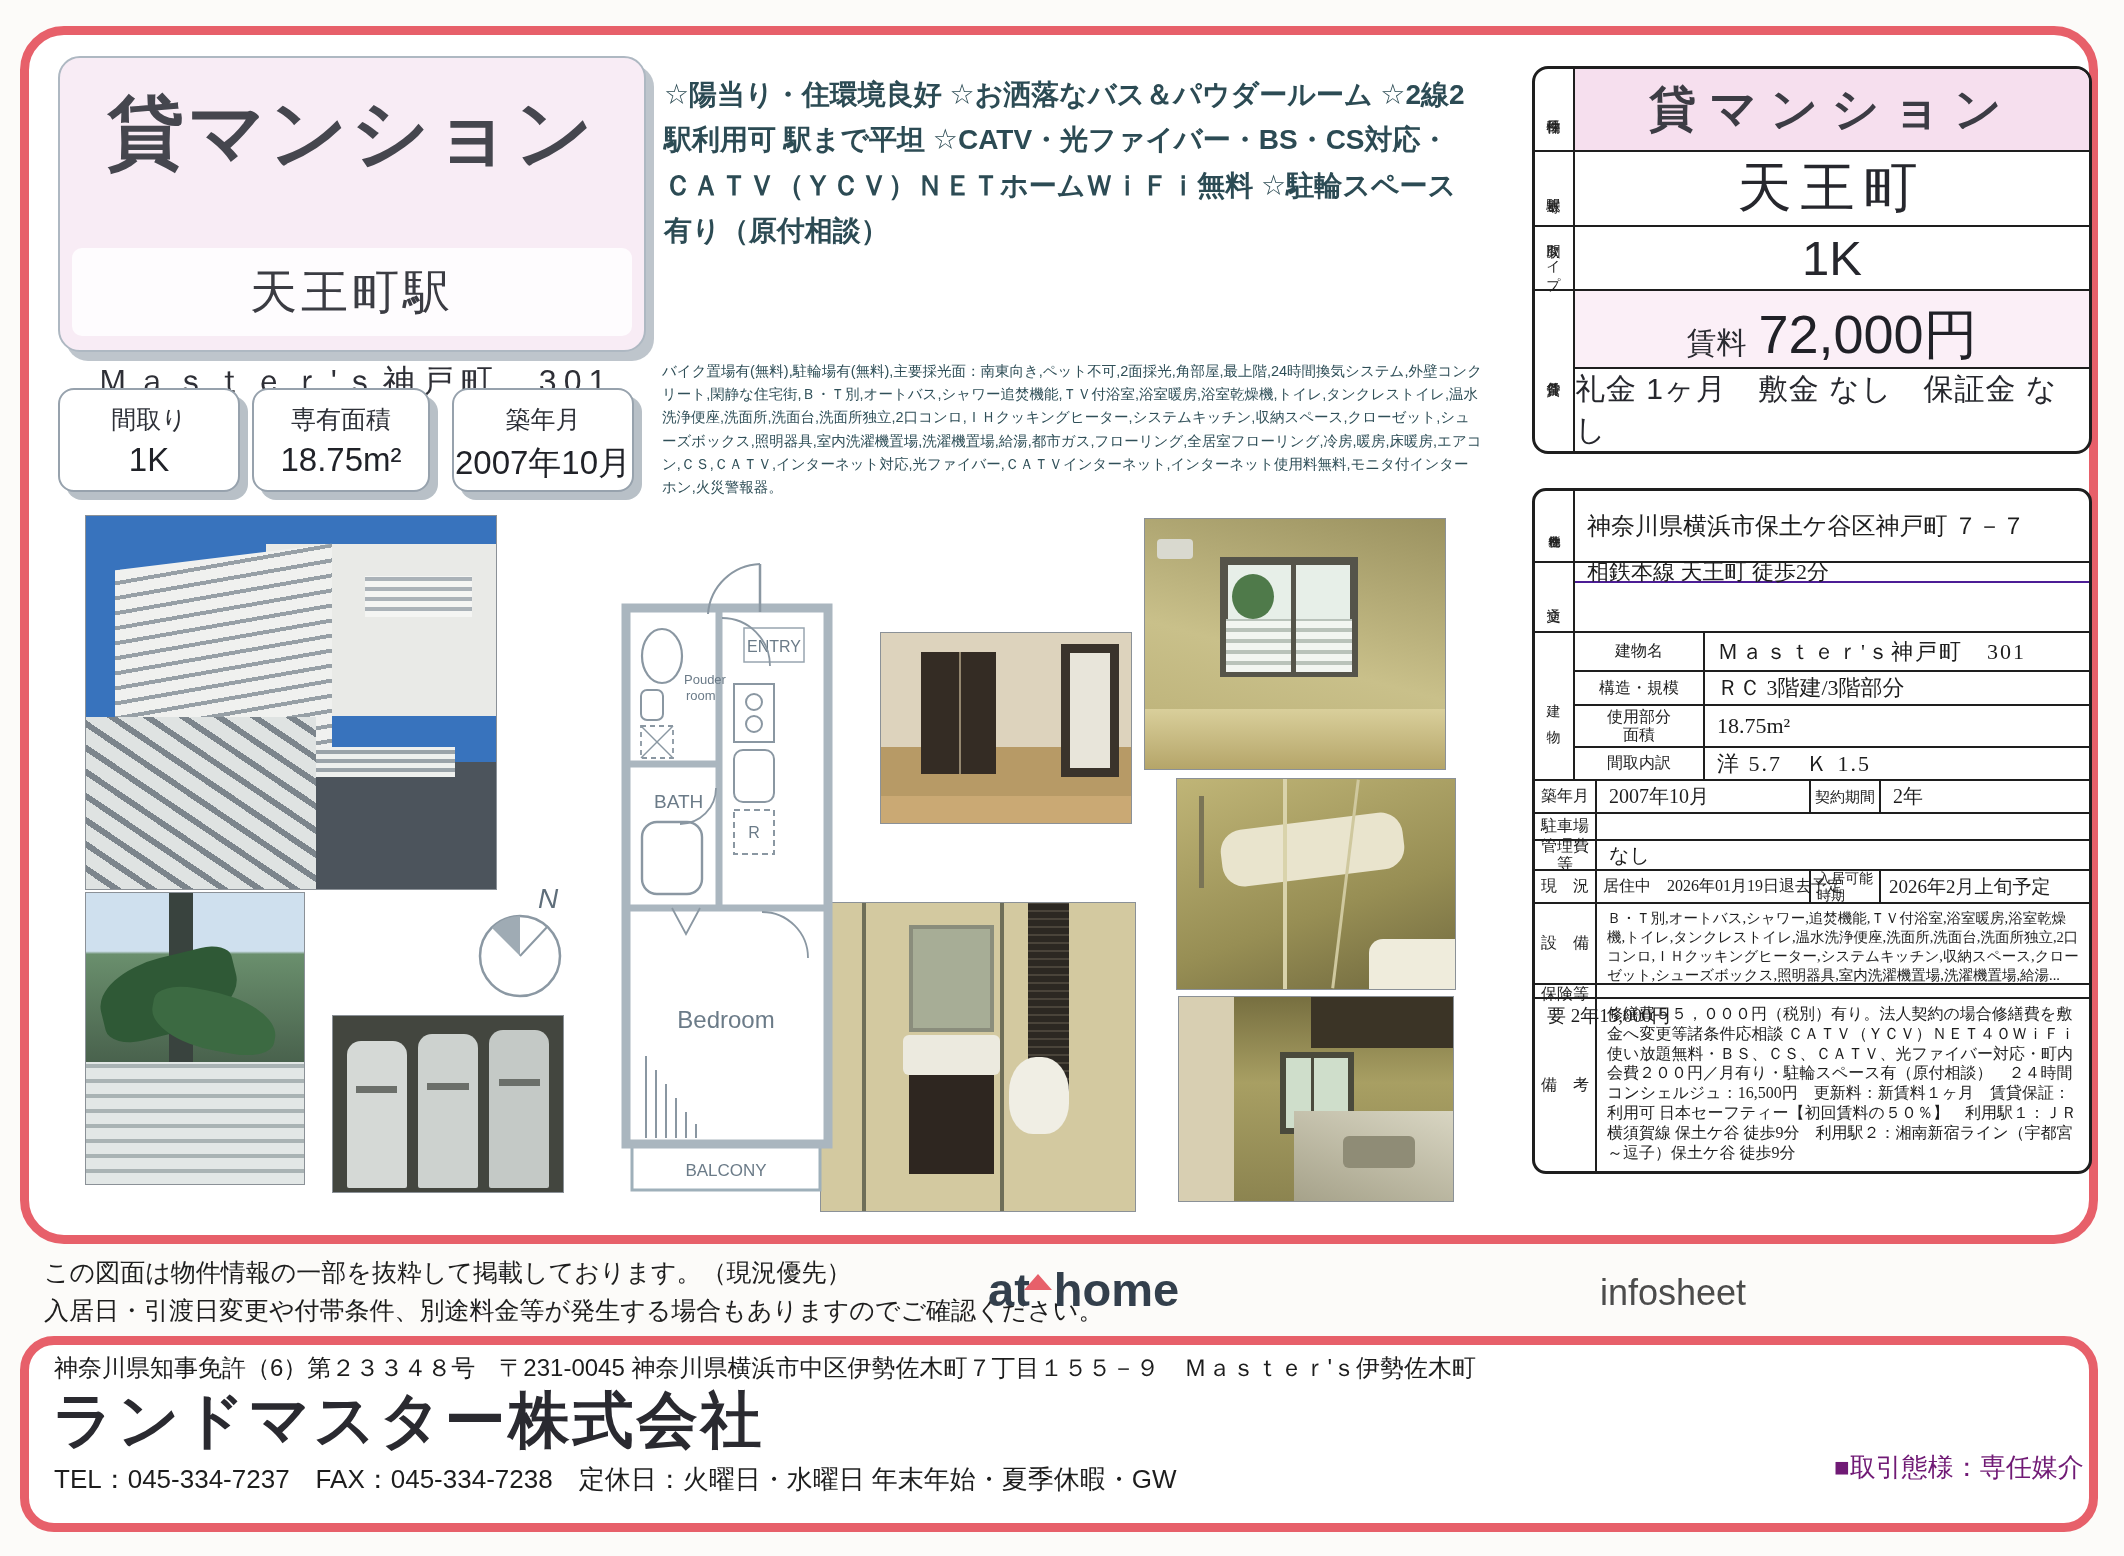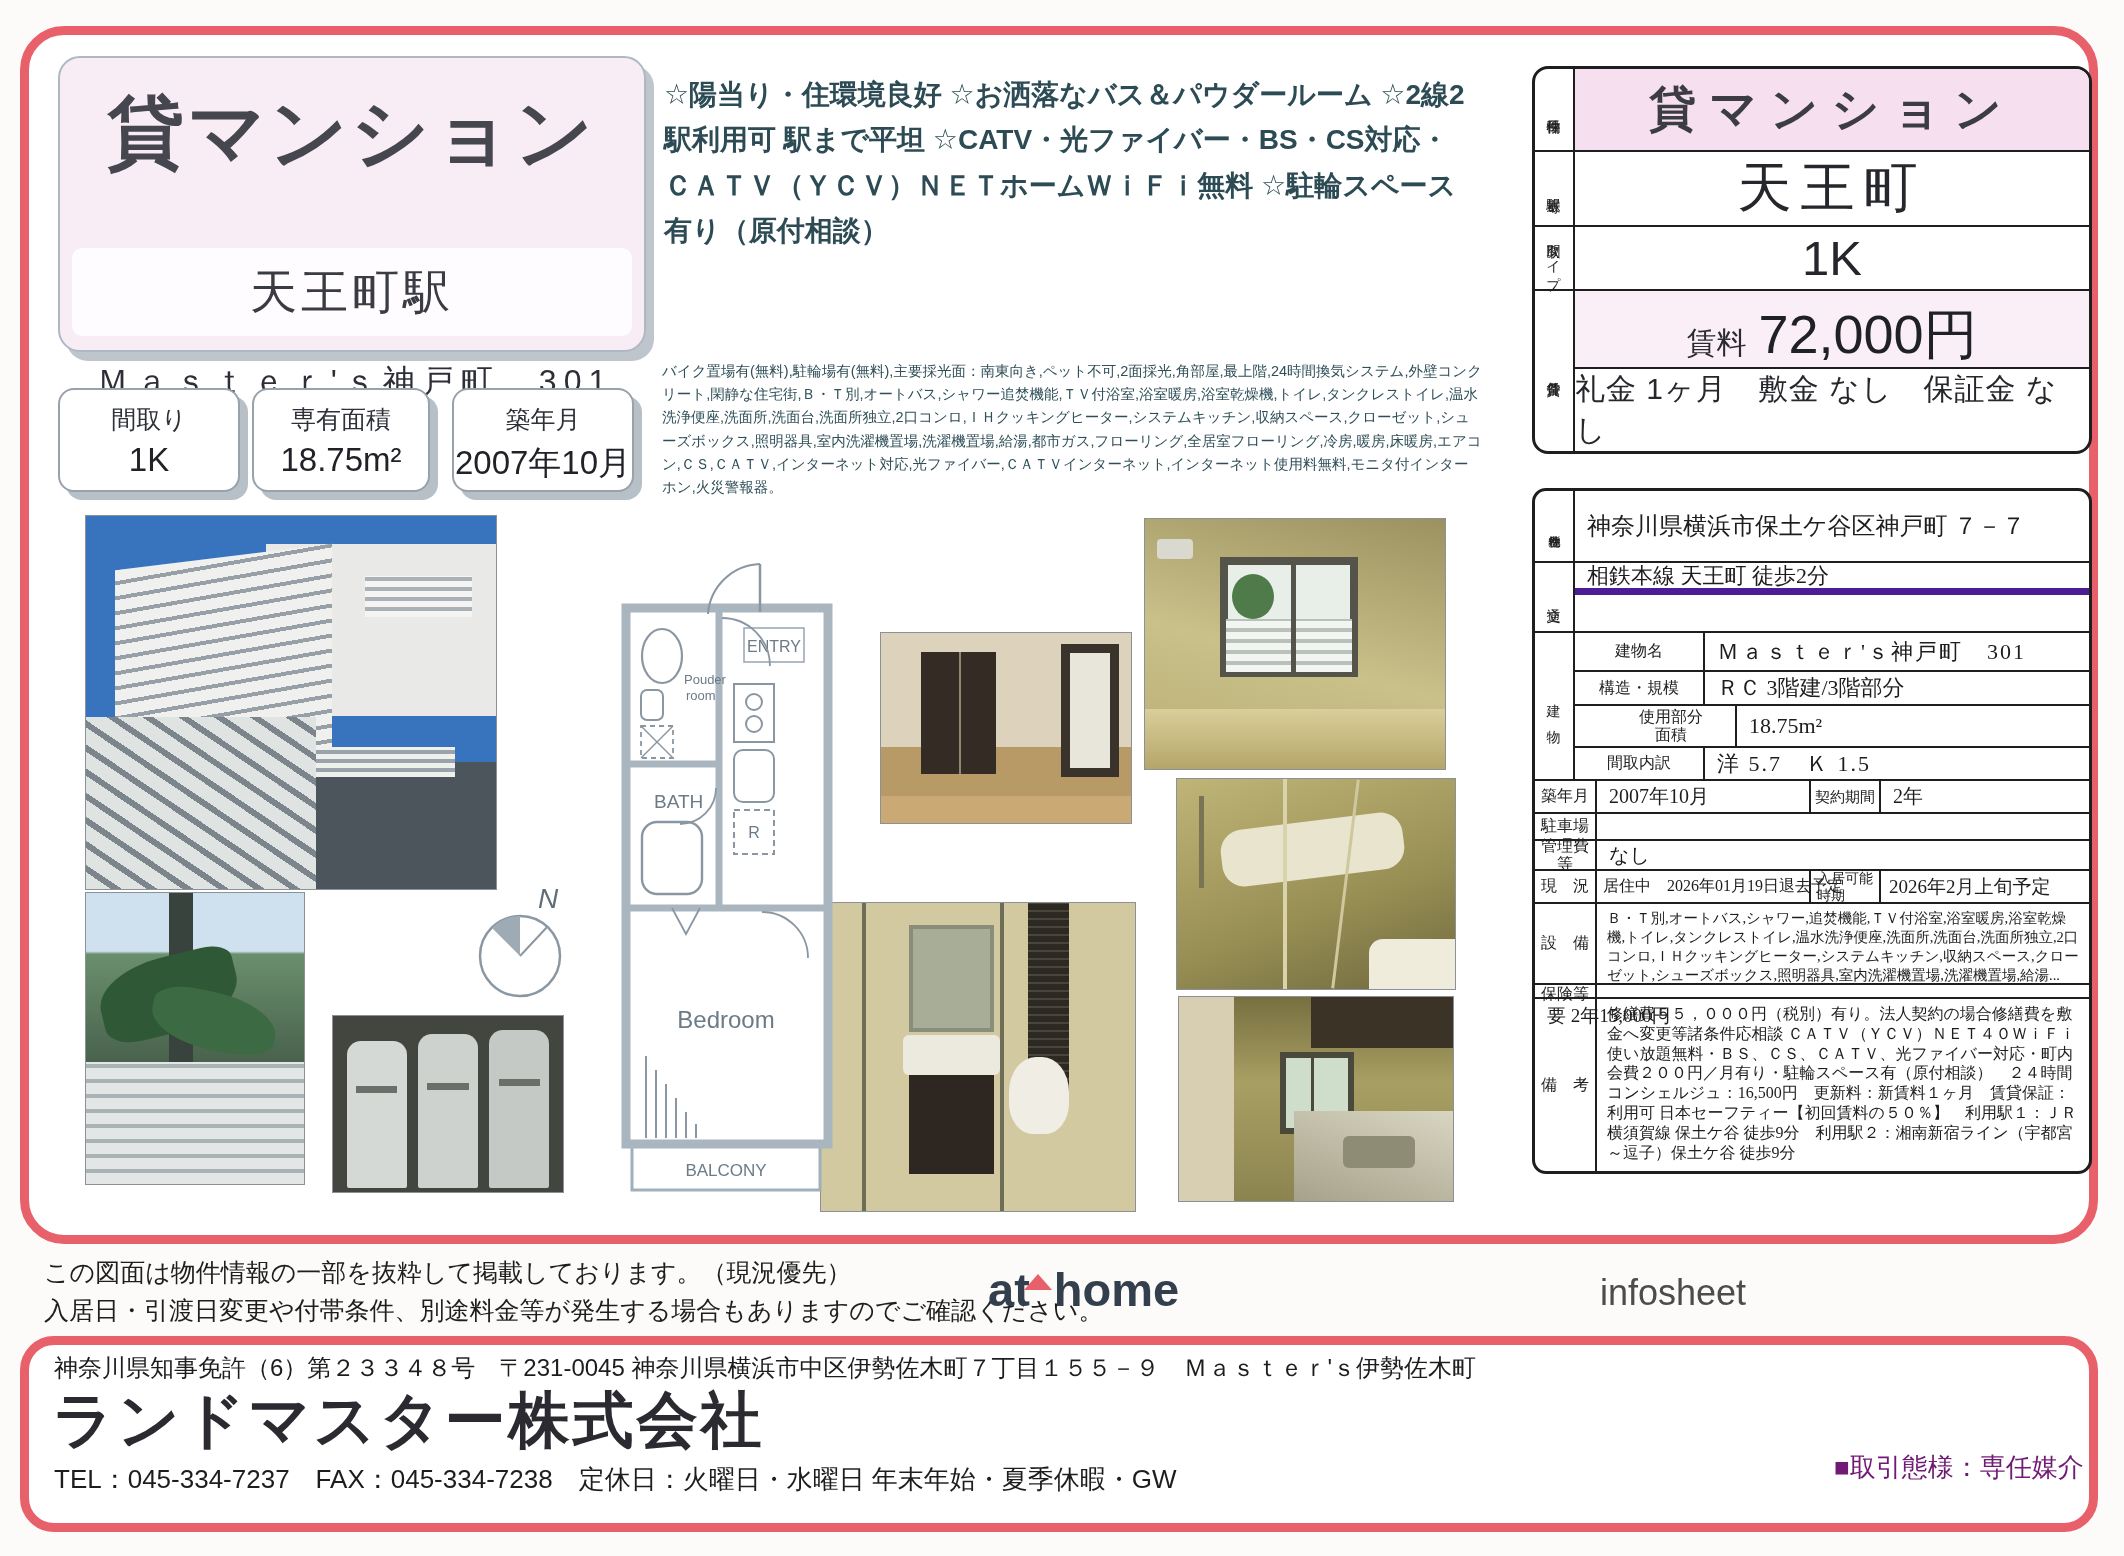--- a/index.html
+++ b/index.html
@@ -281,36 +281,36 @@
   </div>
 
   <div class="boxB">
     <div class="brow" style="height:70px;">
       <div class="vlab" style="font-size:12px;">物件所在地</div>
       <div class="bval" style="flex:1; font-size:24px;">神奈川県横浜市保土ケ谷区神戸町 ７－７</div>
     </div>
     <div class="brow" style="height:70px;">
       <div class="vlab">交通</div>
       <div class="acol">
-        <div class="bval" style="height:32px; border-bottom:7px solid #4c1d95; font-size:22px;">相鉄本線 天王町 徒歩2分</div>
+        <div class="bval" style="height:20px; border-bottom:2px solid #4c1d95; font-size:22px;">相鉄本線 天王町 徒歩2分</div>
         <div class="bval" style="flex:1;"></div>
       </div>
     </div>
     <div class="brow" style="height:148px;">
       <div class="vlab" style="letter-spacing:26px; padding-top:26px;">建物</div>
       <div class="acol">
         <div class="subrow" style="height:37px;">
           <div class="sublab">建物名</div>
           <div class="bval" style="flex:1; font-size:22px; letter-spacing:2px;">Ｍａｓｔｅｒ'ｓ神戸町　301</div>
         </div>
         <div class="subrow" style="height:34px;">
           <div class="sublab">構造・規模</div>
           <div class="bval" style="flex:1; font-size:22px;">ＲＣ 3階建/3階部分</div>
         </div>
-        <div class="subrow" style="height:42px;padding-left:32px;">
+        <div class="subrow" style="height:42px;">
           <div class="sublab" style="white-space:pre-line;">使用部分
 面積</div>
           <div class="bval" style="flex:1; font-size:22px;">18.75m²</div>
         </div>
         <div class="subrow" style="flex:1;">
           <div class="sublab">間取内訳</div>
           <div class="bval" style="flex:1; font-size:22px; letter-spacing:2px;">洋 5.7　Ｋ 1.5</div>
         </div>
       </div>
     </div>

